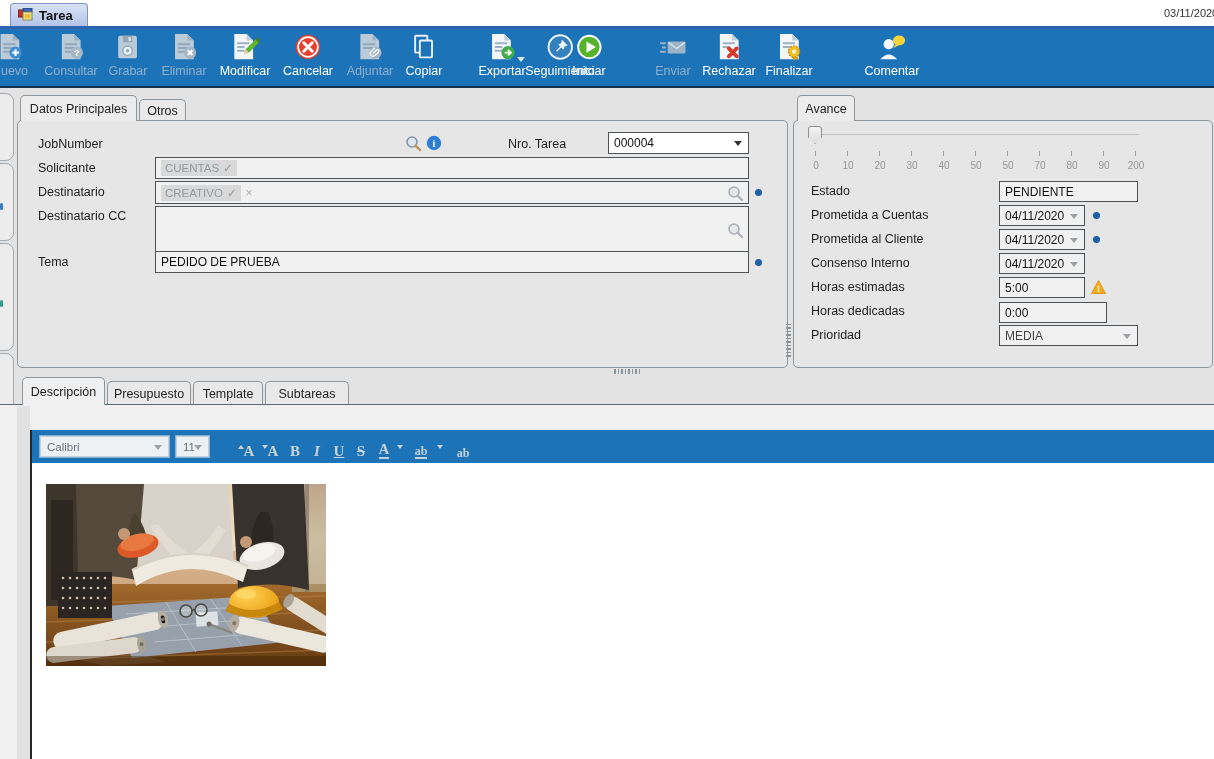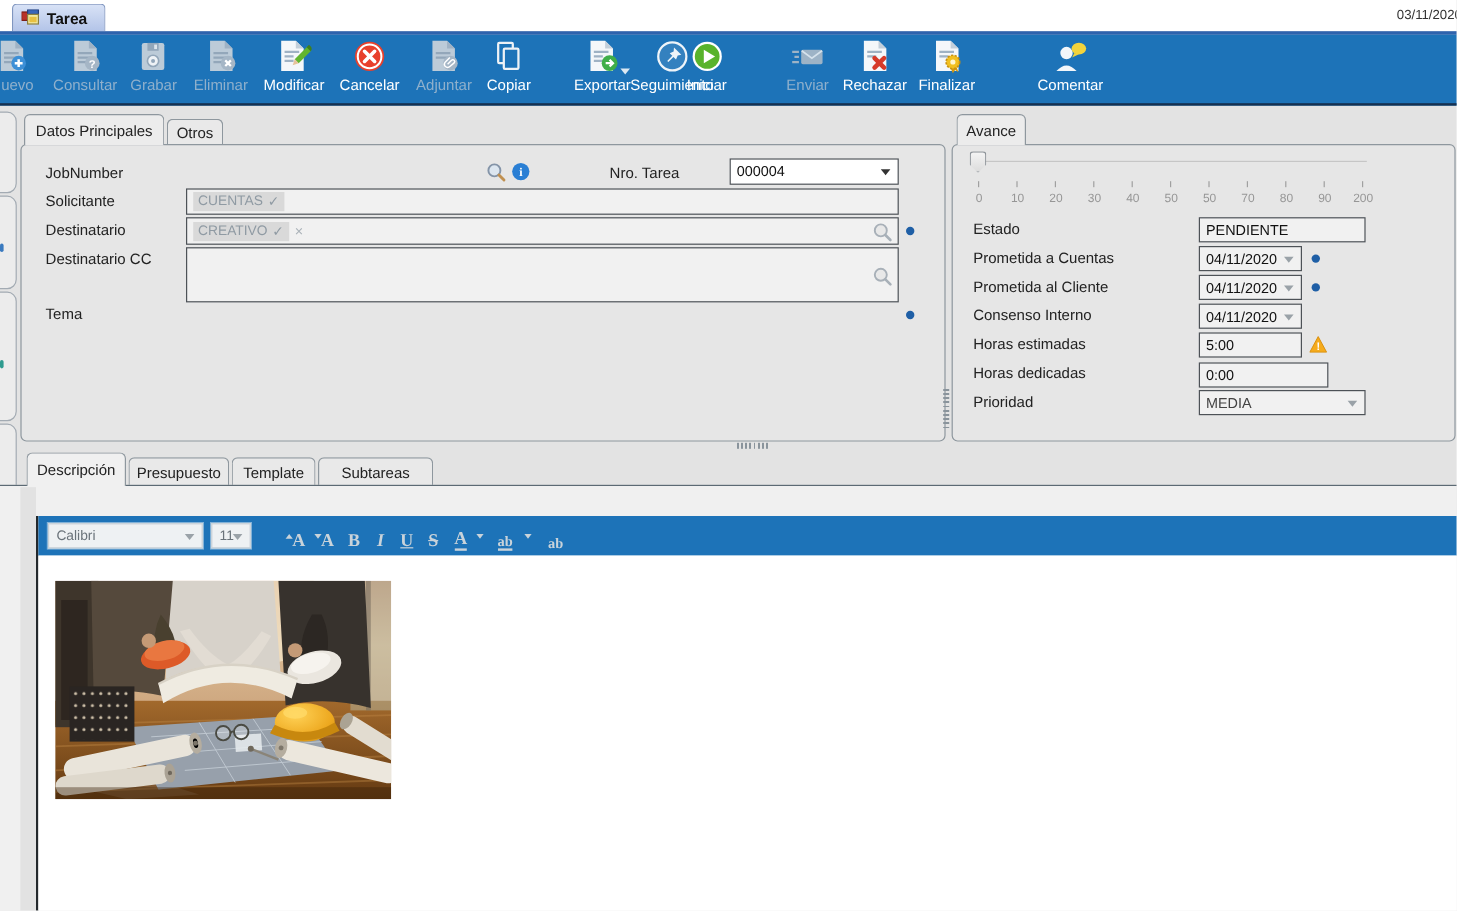--- a/index.html
+++ b/index.html
@@ -332,20 +332,23 @@
   <div class="abs flabel" style="left:38px;top:209px">Destinatario CC</div>
   <div class="abs fin" style="left:155px;top:206px;width:594px;height:46px">
     <span></span>
     <svg style="position:absolute;right:4px;top:15px" width="17" height="17" viewBox="0 0 17 17">
       <circle cx="7" cy="7" r="5" fill="#e8e8e8" stroke="#a8b0b8" stroke-width="1.6"></circle>
       <line x1="10.8" y1="10.8" x2="15" y2="15" stroke="#a8b0b8" stroke-width="2.2" stroke-linecap="round"></line>
     </svg>
   </div>
 
   <div class="abs flabel" style="left:38px;top:255px">Tema</div>
+  <div class="abs fin" style="left:155px;top:251px;width:594px;height:22px">
+    <span>PEDIDO DE PRUEBA</span>
+  </div>
   <div class="abs bdot" style="left:755px;top:259px"></div>
 
   <div class="abs gtab active" style="left:797px;top:95px;width:58px;height:26px">
     <span>Avance</span>
   </div>
   <div class="abs gbox" style="left:793px;top:120px;width:418px;height:246px">
     <div class="sl-track abs" style="left:19px;top:13px;width:326px"></div>
     <div class="sl-thumb abs" style="left:14px;top:5px"></div>
     <div class="sl-tick abs" style="left:21px;top:30px"></div>
     <div class="sl-tick abs" style="left:53px;top:30px"></div>
@@ -421,21 +424,21 @@
 
   <div class="abs gtab active" style="left:22px;top:377px;width:83px;height:28px;background:#f0f0f0;z-index:6">
     <span>Descripción</span>
   </div>
   <div class="abs gtab" style="left:107px;top:381px;width:84px;height:24px">
     <span>Presupuesto</span>
   </div>
   <div class="abs gtab" style="left:193px;top:381px;width:70px;height:24px">
     <span>Template</span>
   </div>
-  <div class="abs gtab" style="left:265px;top:381px;width:96px;height:24px">
+  <div class="abs gtab" style="left:265px;top:381px;width:84px;height:24px">
     <span>Subtareas</span>
   </div>
   <div class="abs page"></div>
   <div class="abs page-strip"></div>
 
   <div class="abs editor">
     <div class="rt-bar">
       <div class="rt-combo" style="left:8px;top:6px;width:129px">
         <span>Calibri</span>
         <div class="combo-caret gray"></div>

